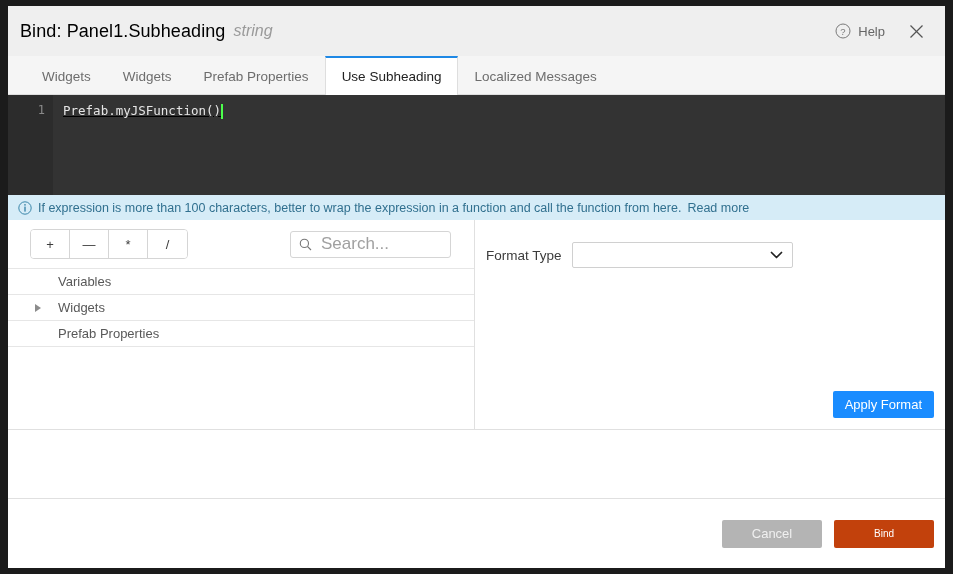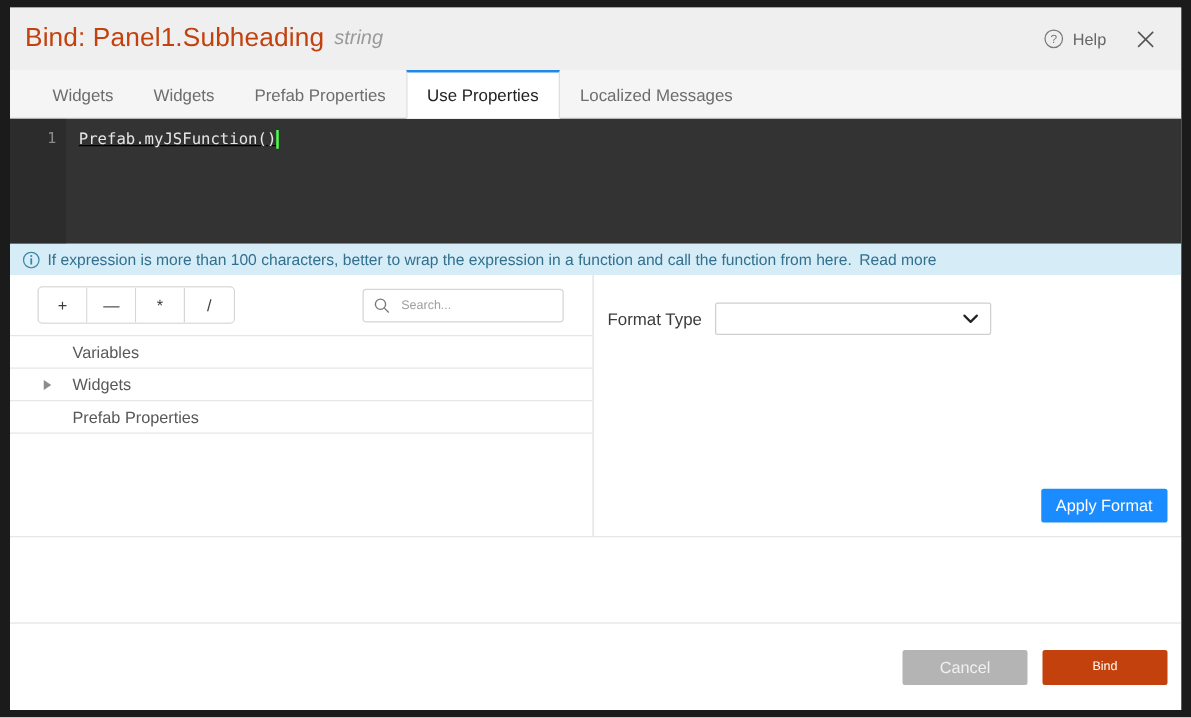--- a/index.html
+++ b/index.html
@@ -40,22 +40,22 @@
   #title-bar {
     height: 50px;
     background: #efefef;
     display: flex;
     align-items: center;
     padding: 0 14px 0 12px;
     box-sizing: border-box;
     flex: 0 0 auto;
   }
   #dialog-title {
-    font-size: 21px;
-    color: #c2410c;
+    font-size: 18px;
+    color: #000000;
     letter-spacing: 0.1px;
     white-space: nowrap;
   }
   #dialog-title-type {
     font-size: 16px;
     color: #9a9a9a;
     font-style: italic;
     margin-left: 8px;
   }
   .spacer { flex: 1 1 auto; }
@@ -240,21 +240,21 @@
     border-radius: 3px;
     display: flex;
     align-items: center;
     padding: 0 8px;
     box-sizing: border-box;
     background: #ffffff;
   }
   #search-input {
     border: none;
     outline: none;
-    font-size: 10px;
+    font-size: 17px;
     color: #3c3c3c;
     font-family: "Liberation Sans", sans-serif;
     width: 100%;
     margin-left: 7px;
     background: transparent;
   }
   #search-input::placeholder { color: #a0a0a0; }
 
   
   #tree-list {
@@ -414,21 +414,21 @@
       <div class="tab">
           <span>Widgets</span>
         </div>
       <div class="tab">
           <span>Widgets</span>
         </div>
       <div class="tab">
           <span>Prefab Properties</span>
         </div>
       <div class="tab active">
-          <span>Use Properties</span>
+          <span>Use Subheading</span>
         </div>
       <div class="tab">
           <span>Localized Messages</span>
         </div>
     </div>
 
     <div id="code-editor">
       <div id="gutter">
         <span>1</span>
       </div>

